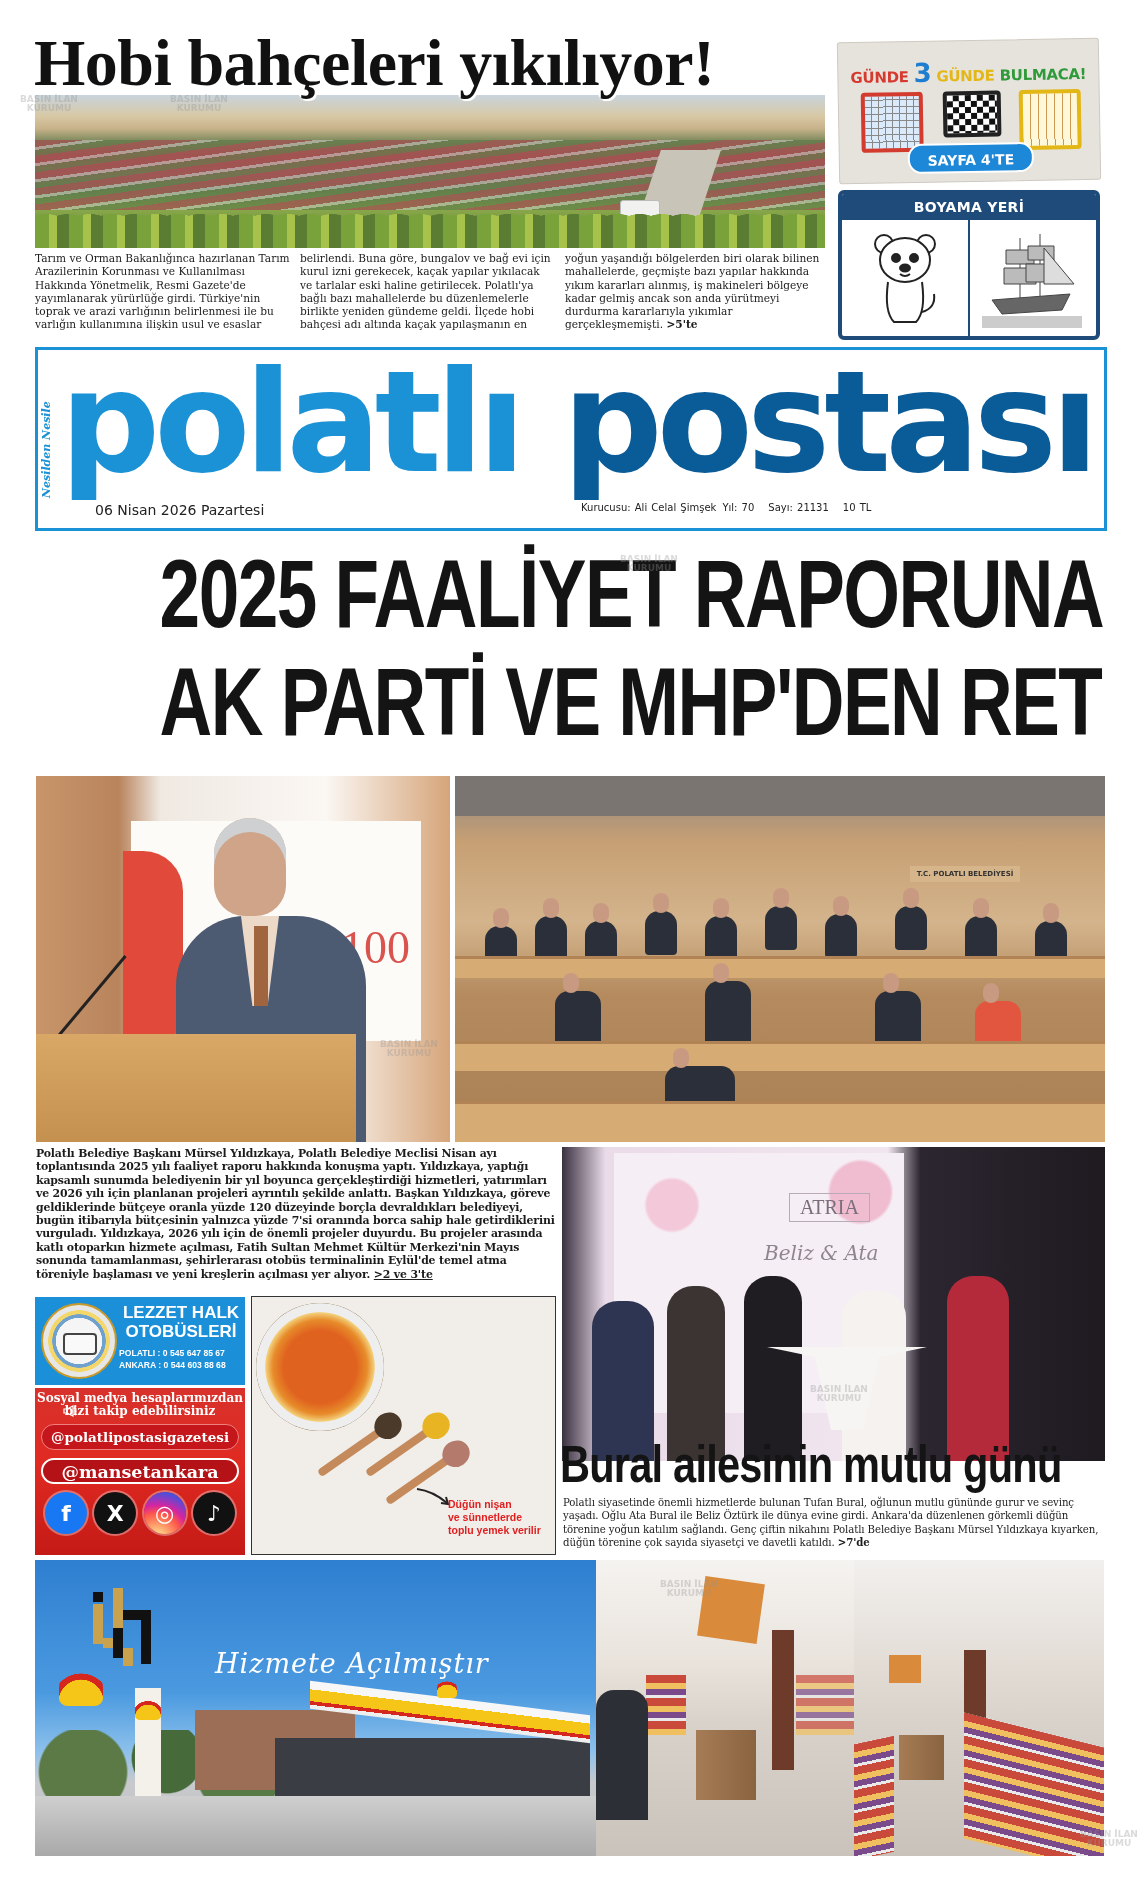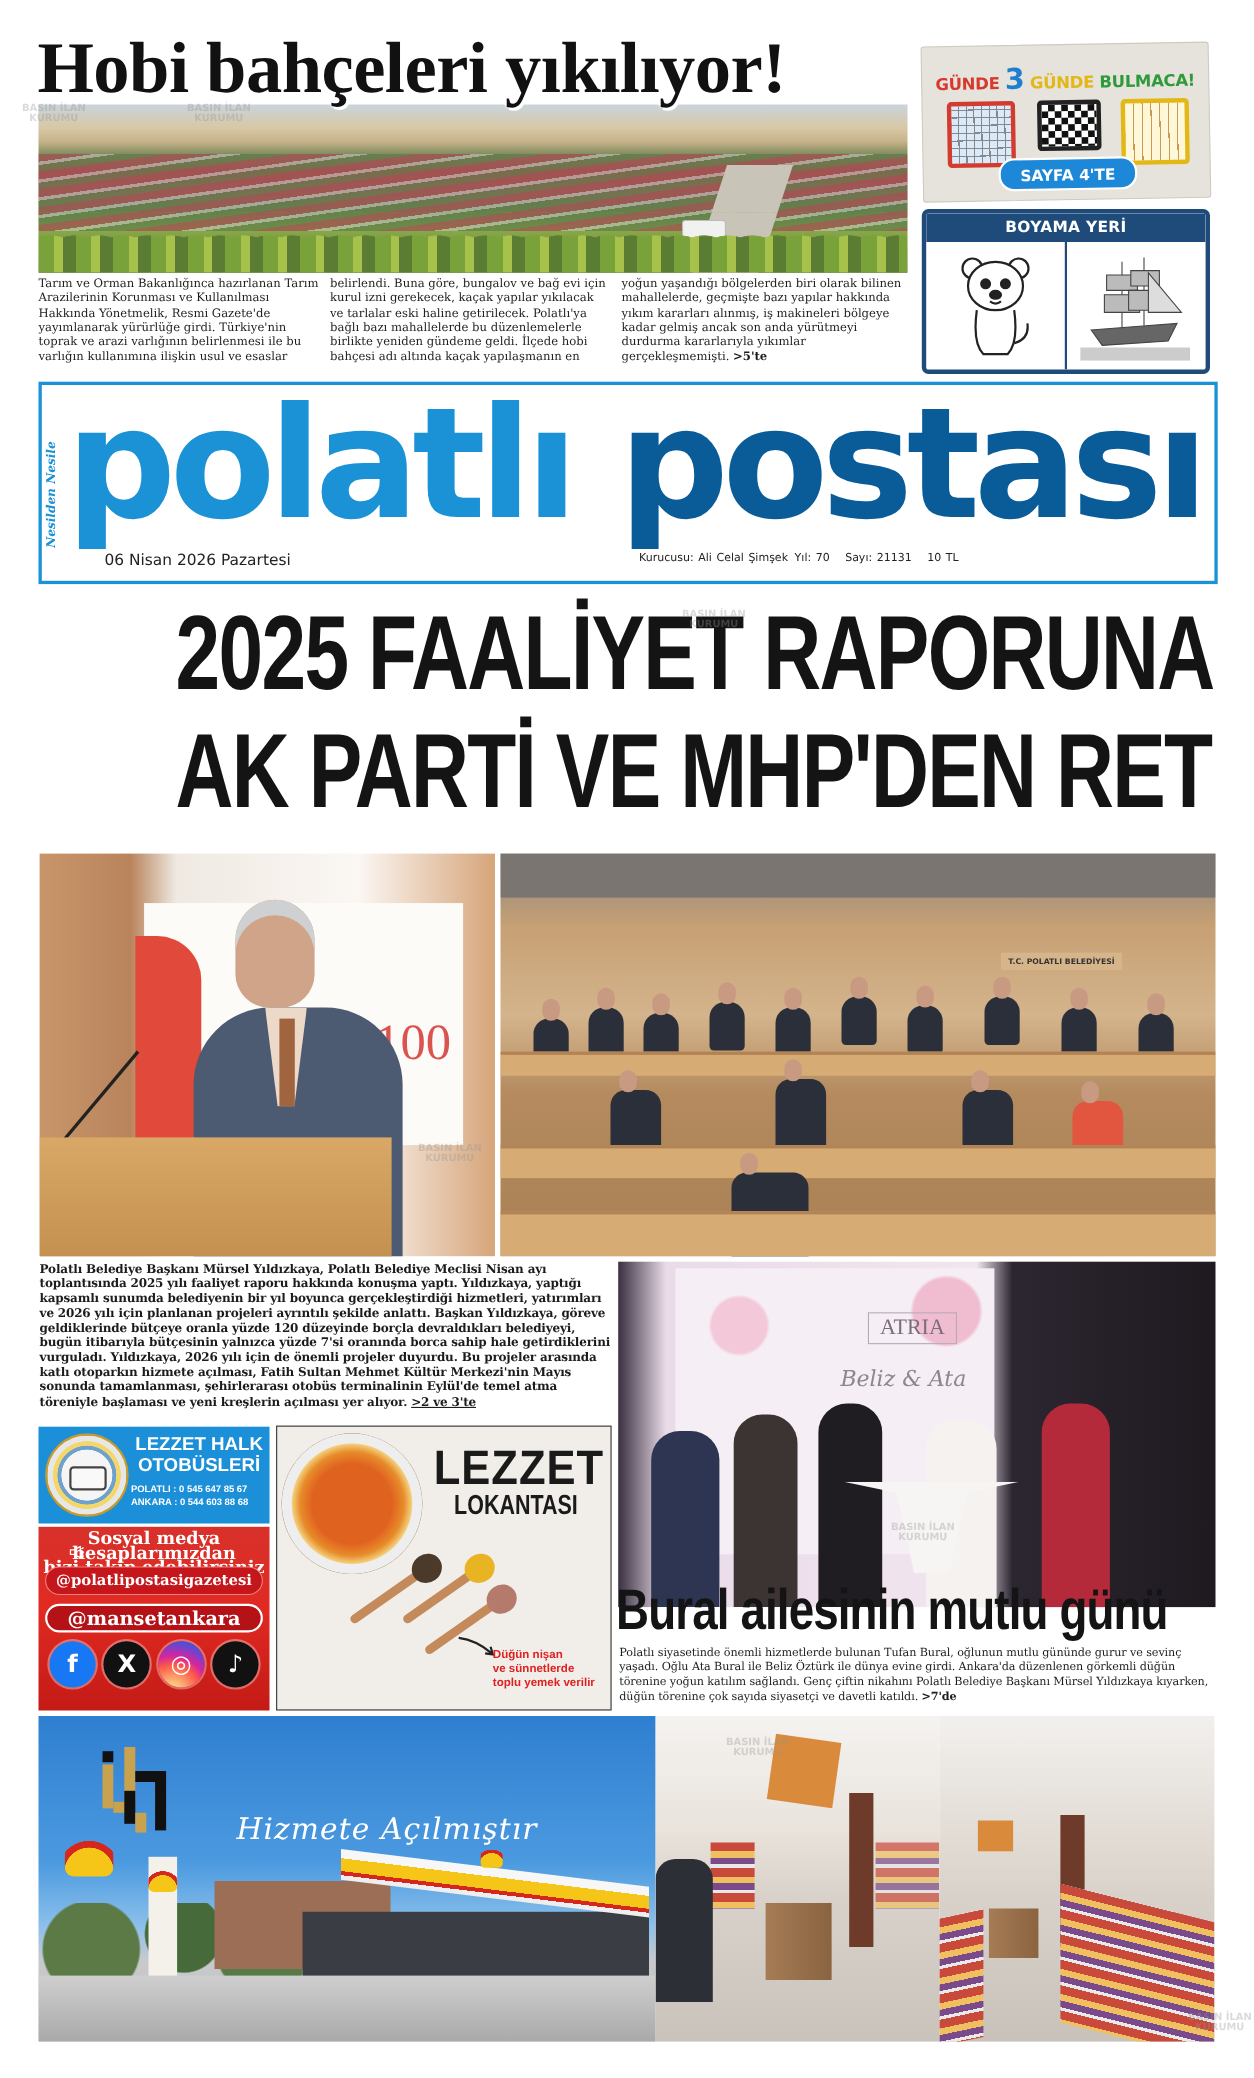--- a/index.html
+++ b/index.html
@@ -181,21 +181,21 @@
     font-family:"Liberation Sans",sans-serif; font-weight:bold; font-size:17px; line-height:19px; }
   #bus-phones { position:absolute; left:84px; top:50px; width:124px; color:#fff;
     font-family:"Liberation Sans",sans-serif; font-weight:bold; font-size:8.6px; line-height:12px; white-space:nowrap; }
 
   
   #social-box {
     left: 35px; top: 1388px; width: 210px; height: 167px;
     background: linear-gradient(180deg, #d8312b 0%, #e02a22 45%, #c41a16 100%); overflow: hidden;
   }
   #social-intro { position:absolute; left:0; right:0; top:4px; text-align:center; color:#fff;
-    font-family:"DejaVu Serif",serif; font-weight:bold; font-size:16px; line-height:13px; }
+    font-family:"DejaVu Serif",serif; font-weight:bold; font-size:12px; line-height:13px; }
   #megaphone-icon { position:absolute; left:28px; top:17px; width:14px; height:12px; }
   .handle { position:absolute; left:6px; width:198px; height:26px; border-radius:14px;
     text-align:center; color:#fff; font-family:"DejaVu Serif",serif; font-weight:bold; line-height:24px; }
   #handle-1 { top:36px; background:#c4161b; border:1.5px solid #f08080; font-size:13.5px; }
   #handle-2 { top:70px; background:#b51218; border:2px solid #fff; font-size:17.5px; }
   #social-icons { position:absolute; left:10px; top:104px; width:190px; display:flex; justify-content:space-between; }
   .social-icon { width:42px; height:42px; border-radius:50%; display:flex; align-items:center; justify-content:center;
     color:#fff; font-family:"DejaVu Sans",sans-serif; font-weight:bold; font-size:22px; box-shadow: 0 0 0 2px rgba(255,255,255,.35); }
   #facebook-icon { background:#1877f2; }
   #x-icon { background:#111; }
@@ -419,24 +419,20 @@
     <div class="social-icon" id="instagram-icon">◎</div>
     <div class="social-icon" id="tiktok-icon">♪</div>
   </div>
 </div>
 
 <div class="abs" id="lezzet-ad">
   <div id="soup-bowl"></div>
   <div class="spoon" style="left:60px;top:150px;--c:#4b3a2a"></div>
   <div class="spoon" style="left:108px;top:150px;--c:#e9b424"></div>
   <div class="spoon" style="left:128px;top:178px;--c:#b47a6c"></div>
-  <div id="lezzet-name">
-    <span class="l1">LEZZET</span>
-    <span class="l2">LOKANTASI</span>
-  </div>
   <svg id="lezzet-arrow" viewBox="0 0 38 22" fill="none" stroke="#222" stroke-width="2">
       <path d="M2 4 q16 2 30 14"></path>
       <path d="M26 18 l7 1 l-2 -7"></path>
     </svg>
   <div id="lezzet-note">
     <div>Düğün nişan</div>
     <div>ve sünnetlerde</div>
     <div>toplu yemek verilir</div>
   </div>
 </div>

